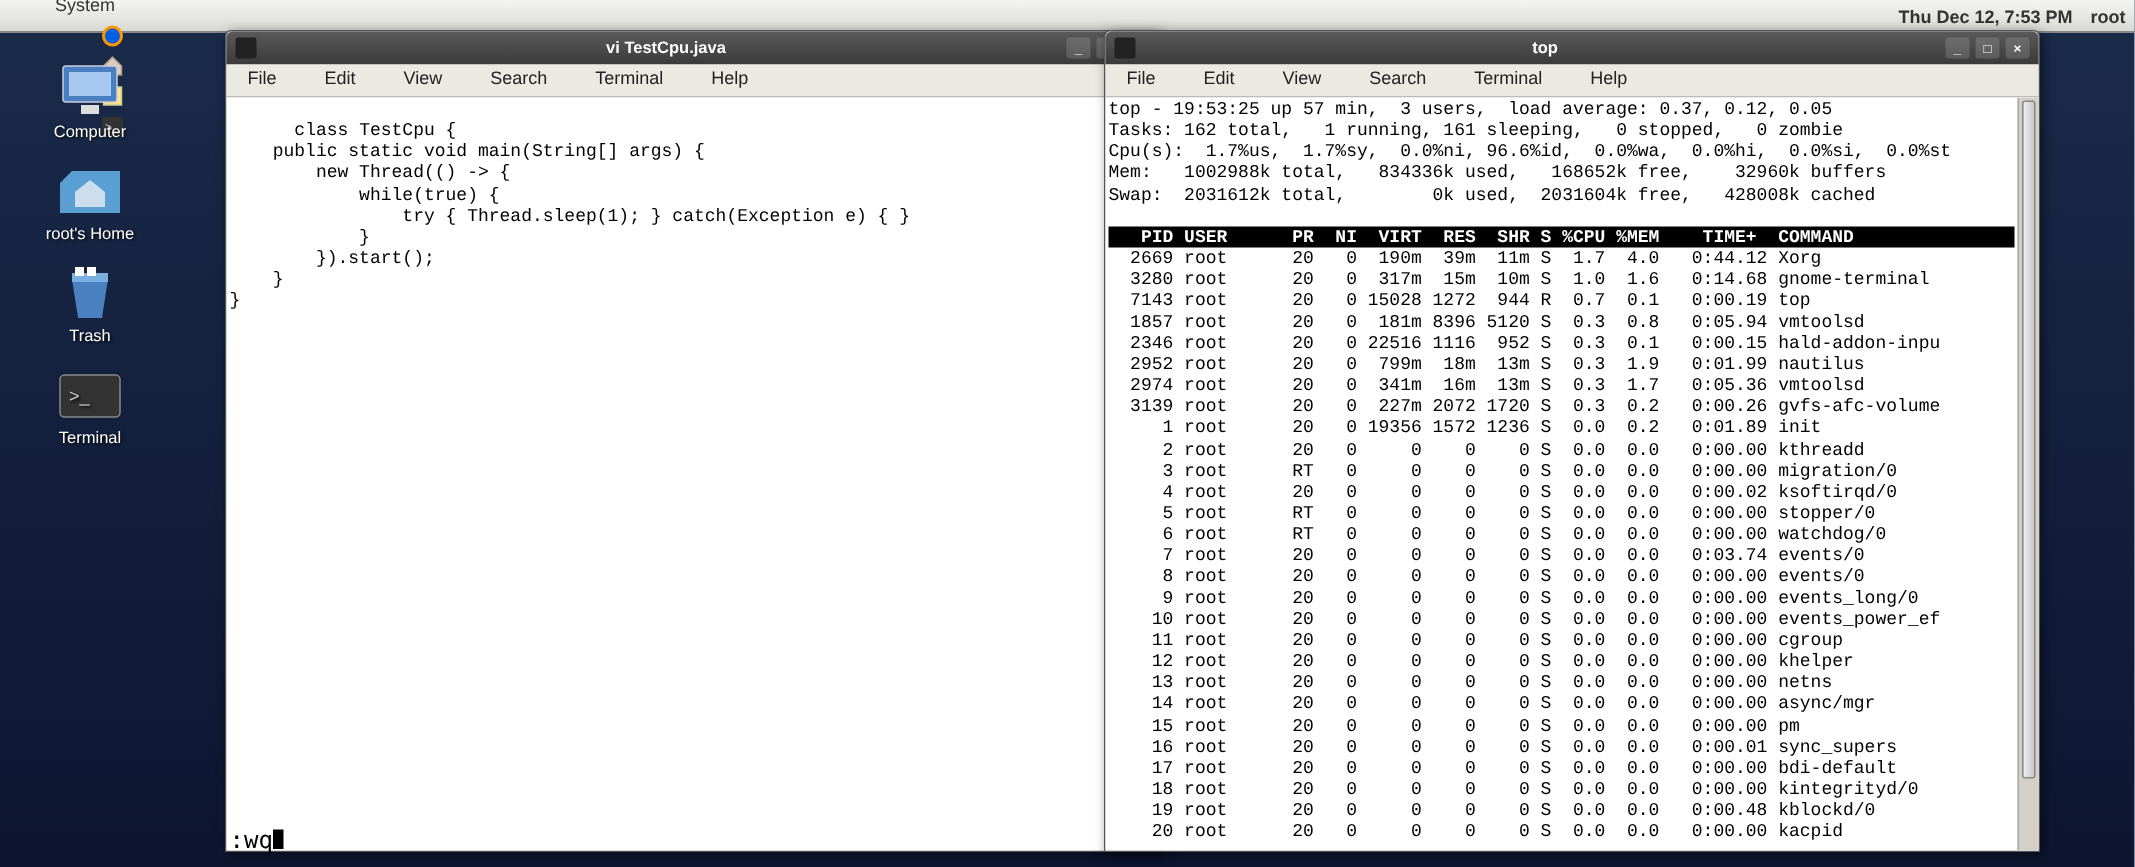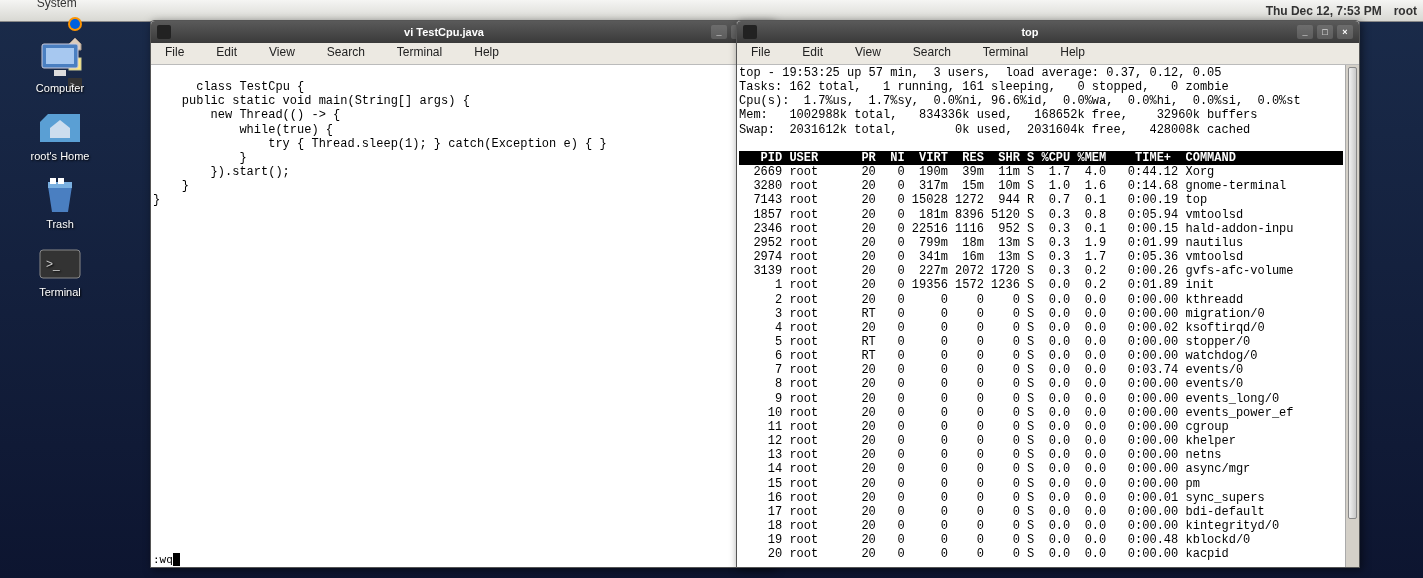--- a/index.html
+++ b/index.html
@@ -115,21 +115,21 @@
       background: linear-gradient(90deg,#f0f0f0,#c8c8c8);
       border: 1px solid #888;
       border-radius: 2px;
     }
 
     
     .vi-status {
       height: 16px;
       background: #fff;
       font-family: monospace;
-      font-size: 11px;
+      font-size: 16px;
       padding: 0 2px;
       display: flex;
       align-items: center;
       border-top: none;
     }
     .cursor-block {
       display: inline-block;
       width: 7px; height: 13px;
       background: #000;
       vertical-align: text-bottom;

